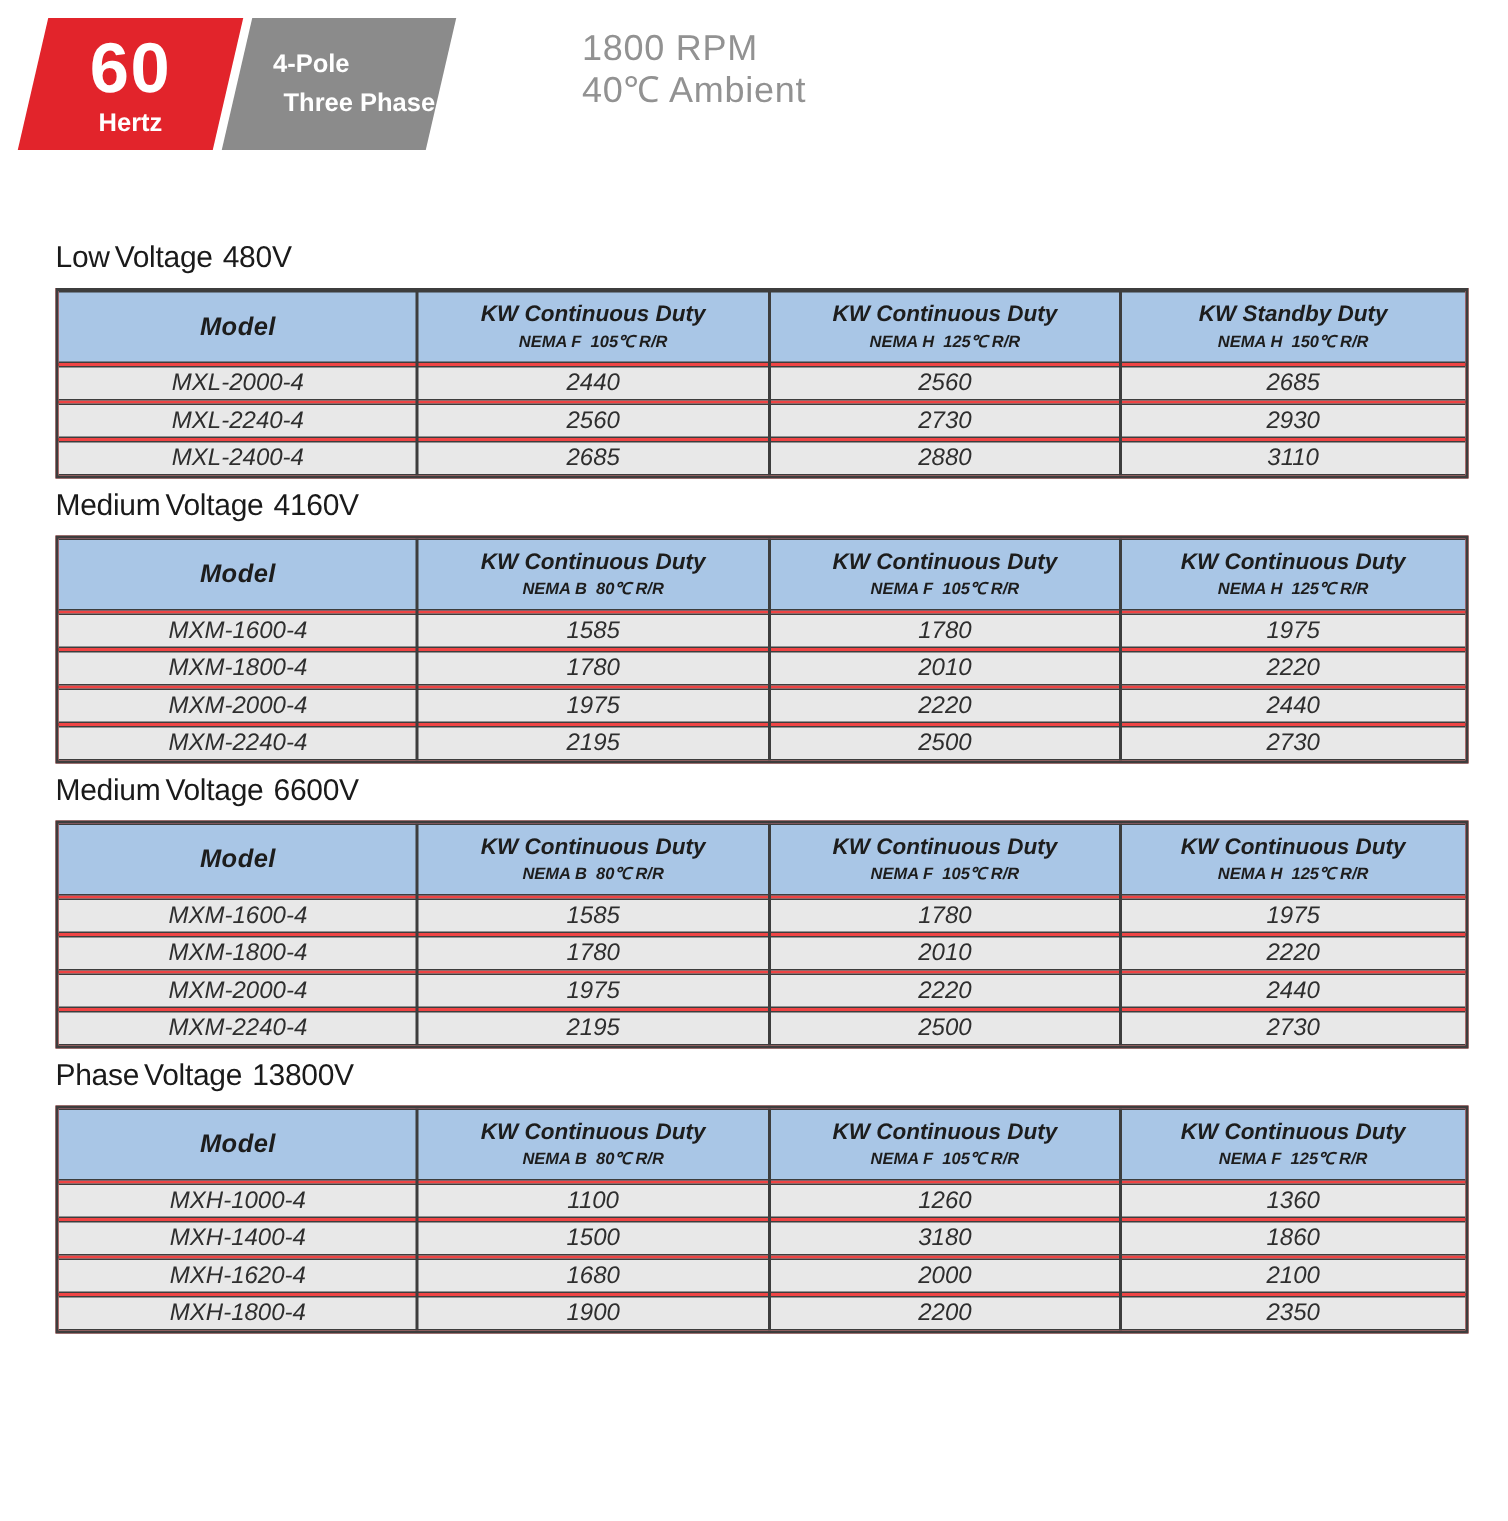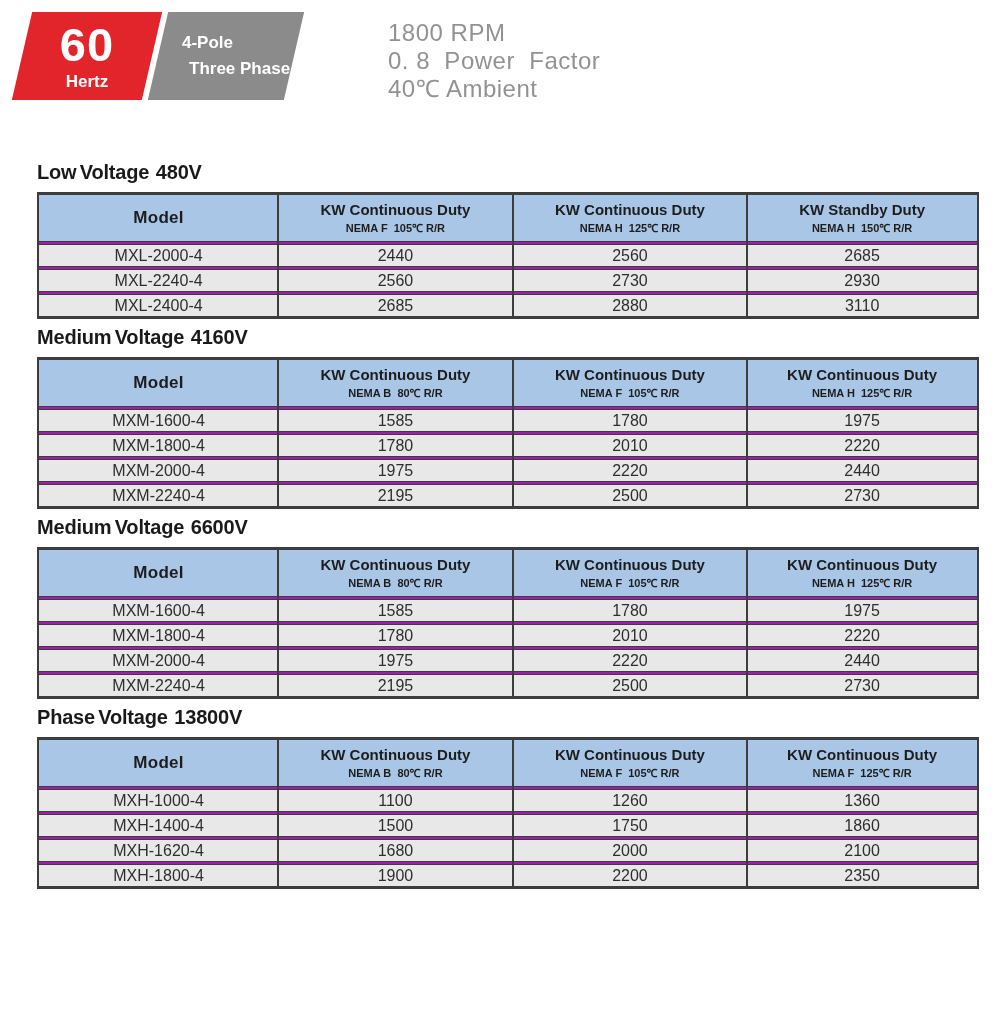--- a/index.html
+++ b/index.html
@@ -33,25 +33,25 @@
   .pole-line{font-size:17px;line-height:26px;white-space:pre;}
   .phase-line{font-size:17px;line-height:26px;margin-left:7px;white-space:pre;}
 
   .specs{position:absolute;left:388px;top:19px;color:var(--spec-text);}
   .spec-line{font-size:24px;line-height:28px;white-space:pre;letter-spacing:0.5px;}
 
   
   .sections{position:absolute;top:158px;left:37px;width:942px;}
   .voltage-section{margin-bottom:6px;}
   .section-title{
-    font-size:20px;font-weight:bold;color:#1a1a1a;
+    font-size:20px;font-weight:normal;color:#1a1a1a;
     line-height:24px;margin:2px 0 8px 0;white-space:pre;
     word-spacing:-2px;letter-spacing:-0.2px;
   }
-  .table-wrap{position:relative;border:2px solid var(--border);overflow:hidden;background:#a21caf;}
+  .table-wrap{position:relative;border:2px solid var(--border);overflow:hidden;background:#ef4444;font-style:italic;}
   .vline{position:absolute;top:0;bottom:0;width:2px;margin-left:-1px;background:var(--border);z-index:2;}
   .vline-1{left:25.5%;}
   .vline-2{left:50.5%;}
   .vline-3{left:75.5%;}
 
   table.spec-table{width:100%;border-collapse:separate;border-spacing:0 2px;margin:-2px 0;}
   .spec-table th,.spec-table td{
     border-top:1px solid var(--border);
     border-bottom:1px solid var(--border);
     text-align:center;vertical-align:middle;
@@ -78,21 +78,20 @@
 
 <div class="badge badge-gray">
   <div class="badge-inner">
     <div class="pole-line">4-Pole</div>
     <div class="phase-line">Three Phase</div>
   </div>
 </div>
 
 <div class="specs">
   <div class="spec-line">1800 RPM</div>
-  <div class="spec-line">0. 8  Power  Factor</div>
   <div class="spec-line">40℃ Ambient</div>
 </div>
 
 <div class="sections">
   <section class="voltage-section">
     <h2 class="section-title">Low Voltage  480V</h2>
     <div class="table-wrap">
       <div class="vline vline-1"></div>
       <div class="vline vline-2"></div>
       <div class="vline vline-3"></div>
@@ -281,21 +280,21 @@
         <tbody>
             <tr>
               <td>MXH-1000-4</td>
               <td>1100</td>
               <td>1260</td>
               <td>1360</td>
             </tr>
             <tr>
               <td>MXH-1400-4</td>
               <td>1500</td>
-              <td>1750</td>
+              <td>3180</td>
               <td>1860</td>
             </tr>
             <tr>
               <td>MXH-1620-4</td>
               <td>1680</td>
               <td>2000</td>
               <td>2100</td>
             </tr>
             <tr>
               <td>MXH-1800-4</td>

